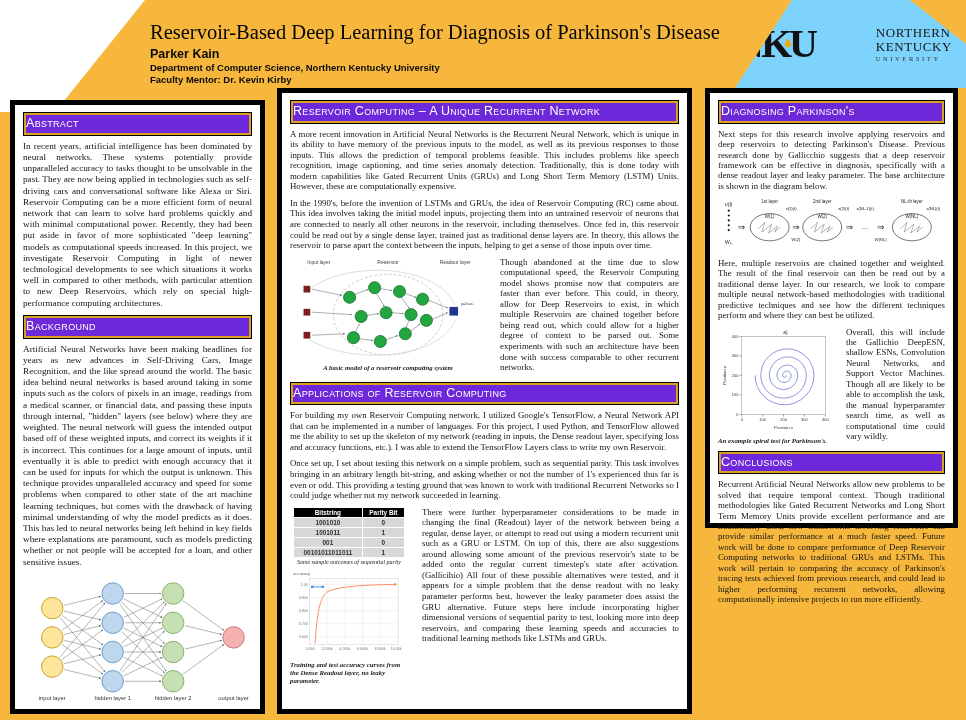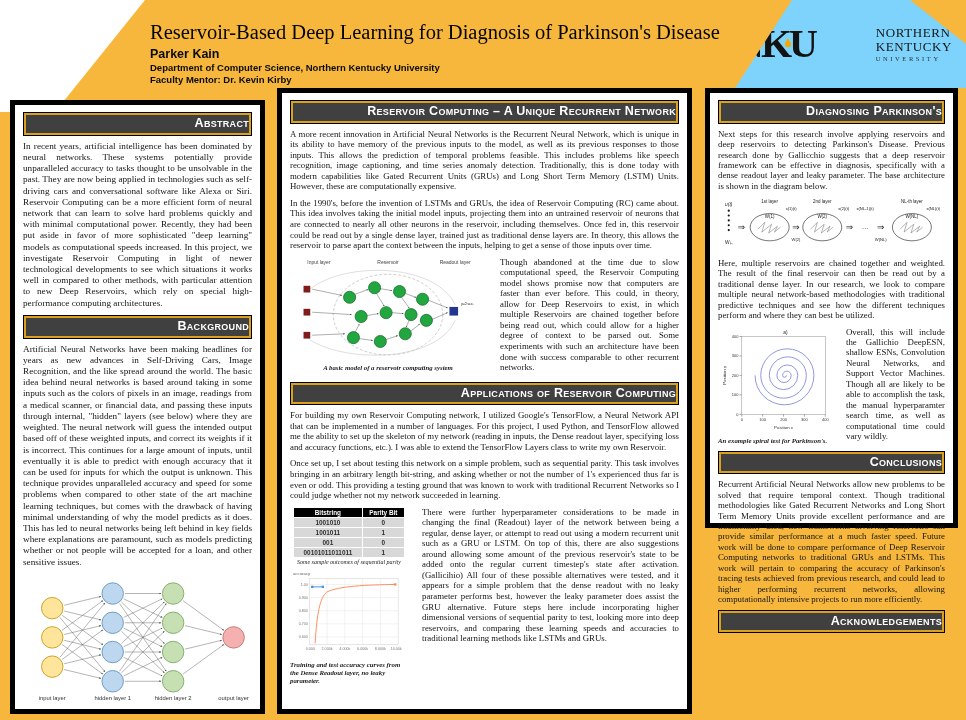--- a/index.html
+++ b/index.html
@@ -30,23 +30,23 @@
   .logo-l12{font-size:13px;letter-spacing:.6px;line-height:1.04}
   .logo-l3{font-size:6.5px;letter-spacing:2.6px;margin-top:1px;color:#333}
 
   
   .col{position:absolute;background:#fff;border:5px solid #000;box-sizing:border-box;
        padding:7px 8px;z-index:3}
   #col-left{left:10px;top:100px;width:255px;height:614px}
   #col-mid{left:277px;top:88px;width:415px;height:626px}
   #col-right{left:705px;top:88px;width:253px;height:440px}
 
-  .sec-hdr{background:#404040;border:2px solid #D9A021;box-shadow:0 0 0 1px #000;
-           color:#fff;text-align:right;font-family:"Liberation Sans",sans-serif;
-           font-weight:bold;font-variant:small-caps;font-size:12.5px;line-height:1.25;
+  .sec-hdr{background:#6d28d9;border:2px solid #D9A021;box-shadow:0 0 0 1px #000;
+           color:#fff;text-align:left;font-family:"Liberation Sans",sans-serif;
+           font-weight:normal;font-variant:small-caps;font-size:12.5px;line-height:1.25;
            padding:1px 0;margin:1px 1px 6px 1px;letter-spacing:.3px}
 
   p.body{font-size:9.2px;line-height:1.22;text-align:justify;margin:0 0 7px;color:#151515}
   #col-mid p.body{font-size:8.8px;line-height:1.2;margin-bottom:6px}
   #col-right p.body{font-size:8.8px;line-height:1.19;margin-bottom:6px}
 
   .row{display:flex;gap:14px;margin-bottom:4px}
   .fig{text-align:center}
   .fig-cap{font-style:italic;font-weight:bold;font-size:6.8px;line-height:1.15;color:#1a1a1a;text-align:center}
   .fig-cap.left{text-align:left}
@@ -378,14 +378,13 @@
         <path d="M71,51 A2,2 0 0 1 67,51 A4.5,4.5 0 0 1 76,51 A7.5,7.5 0 0 1 61,51 A11,11 0 0 1 83,51 A15,15 0 0 1 53,51 A19.5,19.5 0 0 1 92,51 A24,24 0 0 1 44,51 A28,28 0 0 1 100,51 A31,31 0 0 1 38,51" fill="none" stroke="#7C86D8" stroke-width="0.9"></path>
       </svg>
       <div class="fig-cap left">An example spiral test for Parkinson's.</div>
     </div>
     <p class="body" style="flex:1">Overall, this will include the Gallichio DeepESN, shallow ESNs, Convolution Neural Networks, and Support Vector Machines. Though all are likely to be able to accomplish the task, the manual hyperparamter search time, as well as computational time could vary wildly.</p>
   </div>
 
   <div class="sec-hdr">Conclusions</div>
   <p class="body">Recurrent Artificial Neural Networks allow new problems to be solved that require temporal context. Though traditional methodologies like Gated Recurrent Networks and Long Short Term Memory Units provide excellent performance and are traditionally used, new frameworks involving reservoirs can provide similar performance at a much faster speed. Future work will be done to compare performance of Deep Reservoir Computing networks to traditional GRUs and LSTMs. This work will pertain to comparing the accuracy of Parkinson's tracing tests achieved from previous research, and could lead to higher performing recurrent networks, allowing computationally intensive projects to run more efficiently.</p>
 
-  <div class="sec-hdr">Acknowledgements</div>
 </div>
 
 </body></html>

